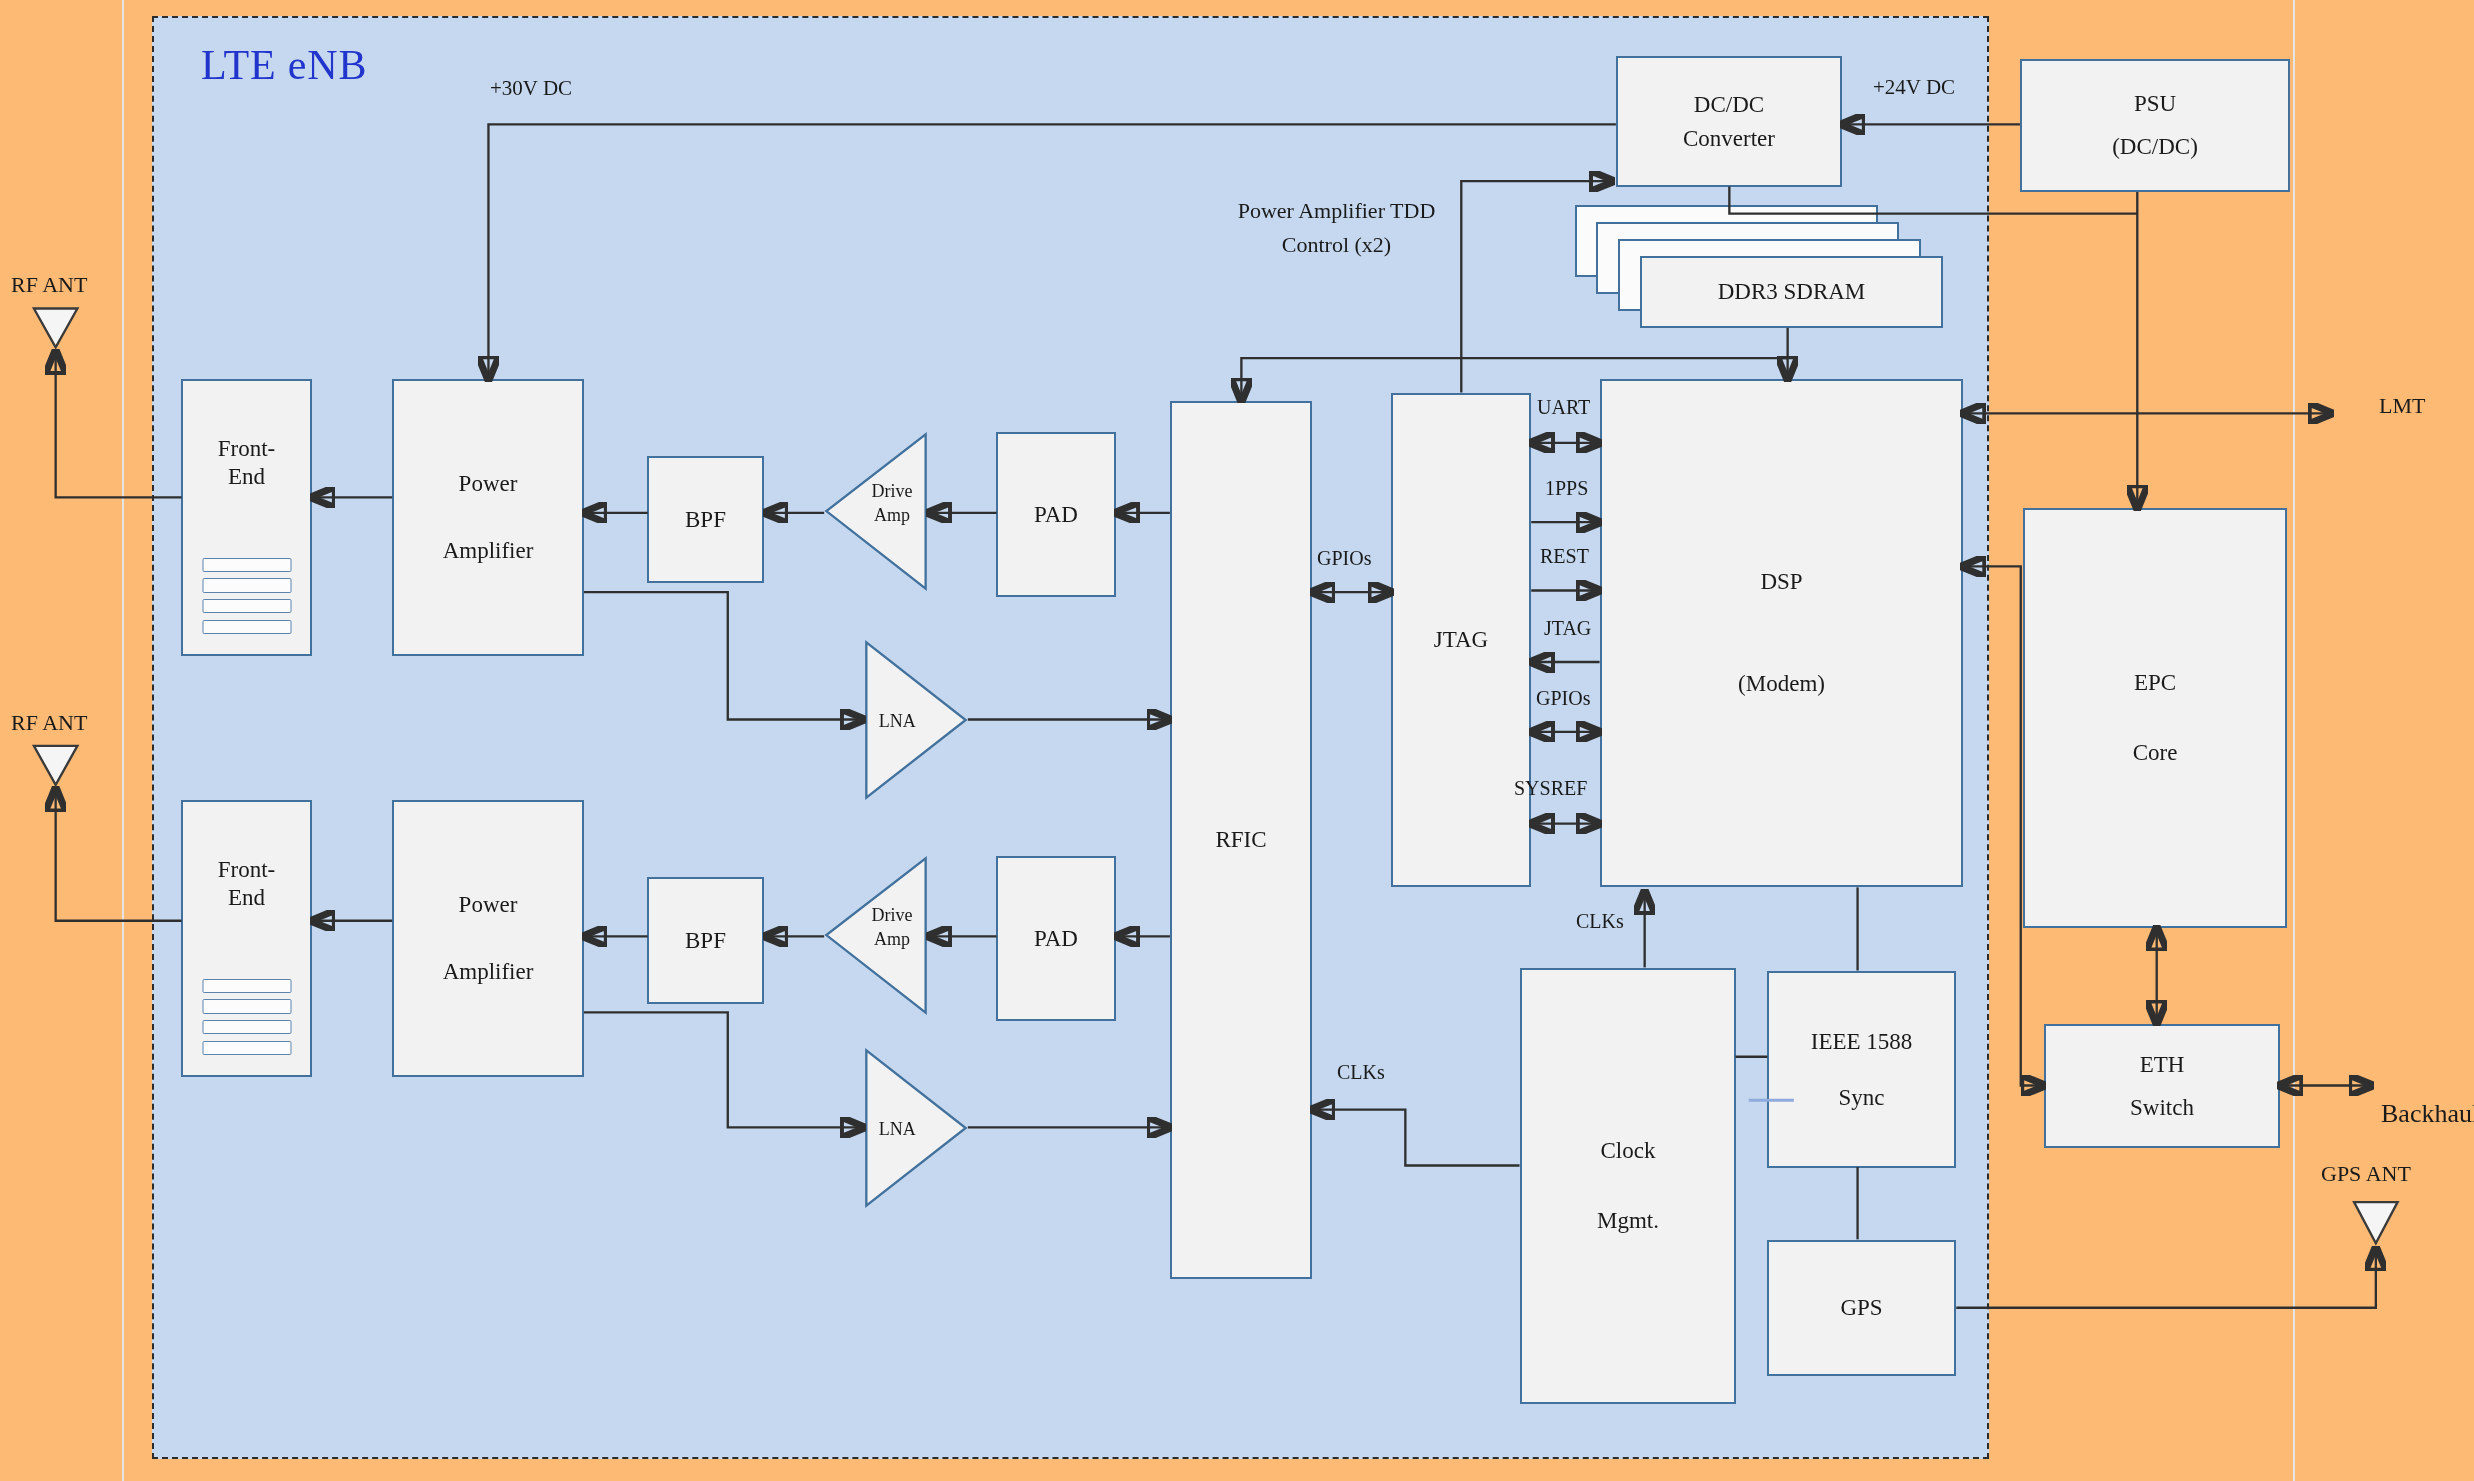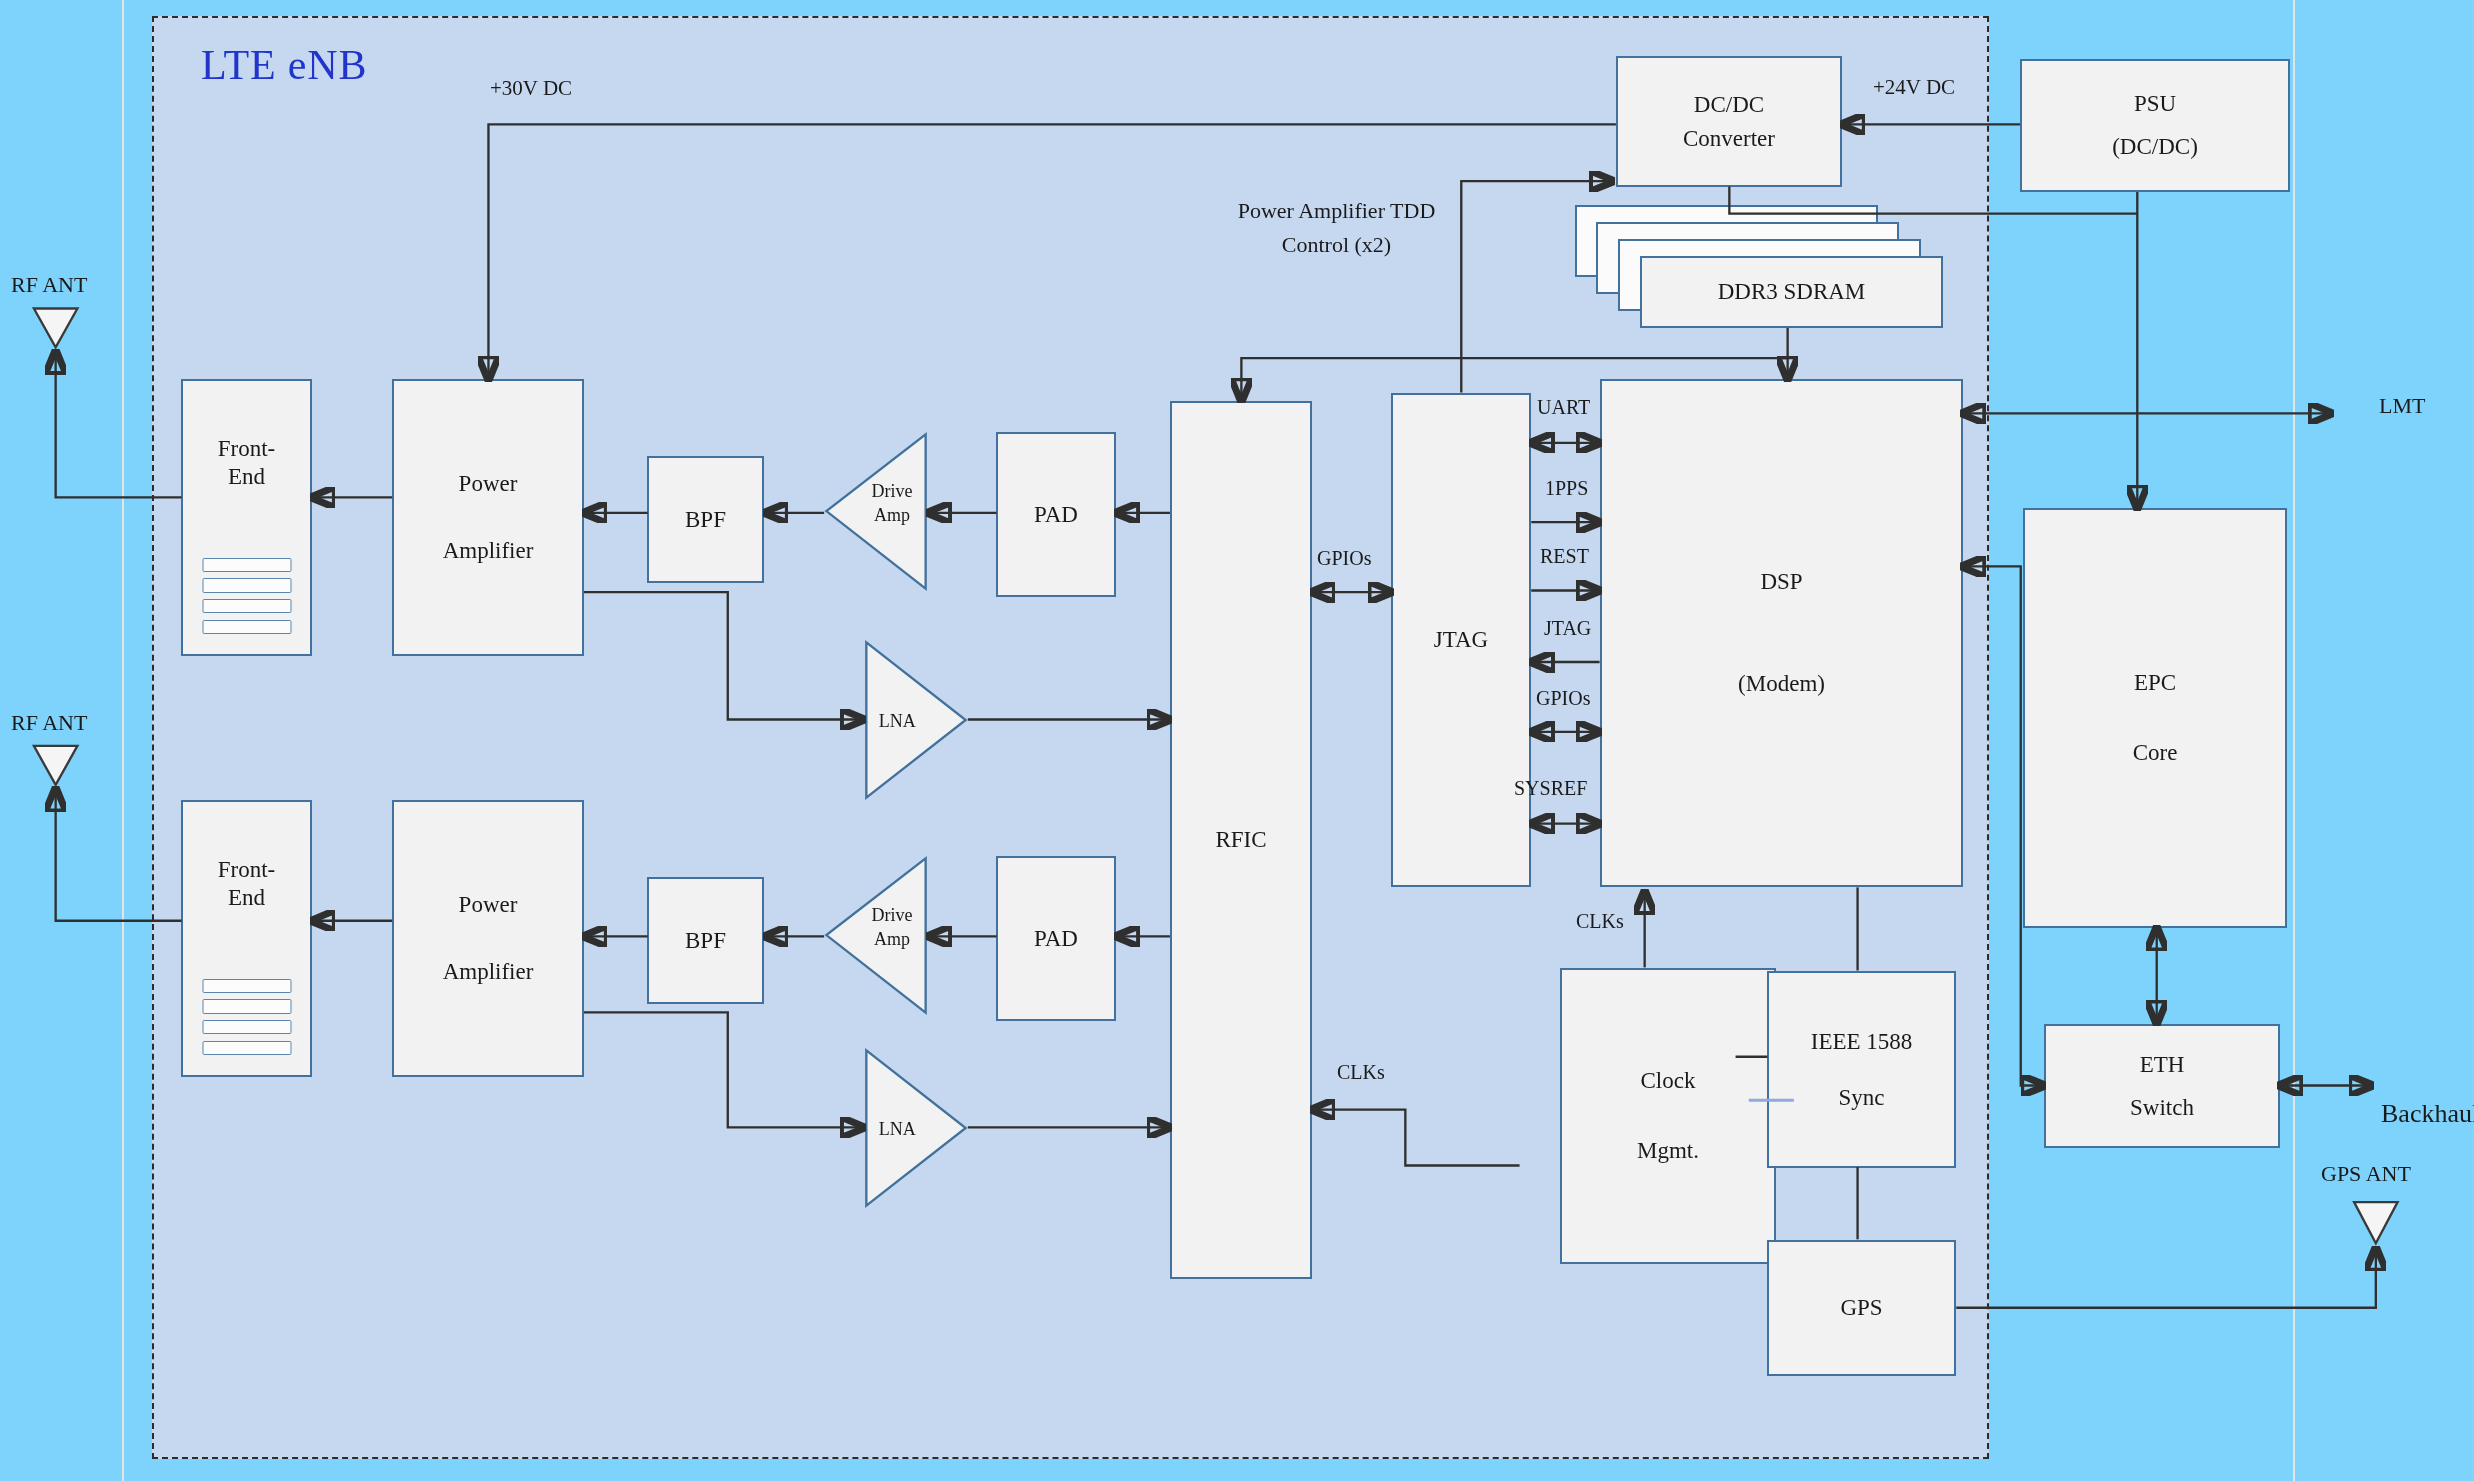--- a/index.html
+++ b/index.html
@@ -1,16 +1,16 @@
 <!DOCTYPE html>
 <html style="font-size:12.4px"><head>
 <meta charset="utf-8">
 <style>
   html,body{margin:0;padding:0;background:#ffffff;}
-  #stage{position:relative;width:2475px;height:1481px;background:#7dd3fc;overflow:hidden;
+  #stage{position:relative;width:2475px;height:1481px;background:#fdba74;overflow:hidden;
          font-family:"Liberation Serif","DejaVu Serif",serif;color:#1a1a1a;}
   .abs{position:absolute;box-sizing:border-box;}
   .canvas{background:#c5d8ef;border:2.3px dashed #2b2b2b;}
   .block{background:#f2f2f2;border:2.3px solid #41719c;display:flex;flex-direction:column;
          align-items:center;justify-content:center;text-align:center;font-size:23px;line-height:1.2;}
   .block .bl{display:block;}
   .gap8{gap:6.2px;}  .gap20{gap:15.5px;}  .gap36{gap:28px;}  .gap50{gap:39px;}
   .gap60{gap:42px;} .gap95{gap:74px;}
   .stackcard{background:#fbfbfb;border:2.3px solid #41719c;}
   .lbl{position:absolute;font-size:21px;white-space:nowrap;line-height:1.2;}
@@ -150,21 +150,21 @@
 
   <div class="abs block" style="left:1391px;top:393px;width:140px;height:494px;">
     <span class="bl">JTAG</span>
   </div>
 
   <div class="abs block gap95" style="left:1600px;top:379px;width:363px;height:508px;">
     <span class="bl">DSP</span>
     <span class="bl">(Modem)</span>
   </div>
 
-  <div class="abs block gap60" style="left:1560px;top:968px;width:216px;height:296px;">
+  <div class="abs block gap60" style="left:1520px;top:968px;width:216px;height:436px;">
     <span class="bl">Clock</span>
     <span class="bl">Mgmt.</span>
   </div>
 
   <div class="abs block gap36" style="left:1767px;top:971px;width:189px;height:197px;">
     <span class="bl">IEEE 1588</span>
     <span class="bl">Sync</span>
   </div>
 
   <div class="abs block" style="left:1767px;top:1240px;width:189px;height:136px;">

